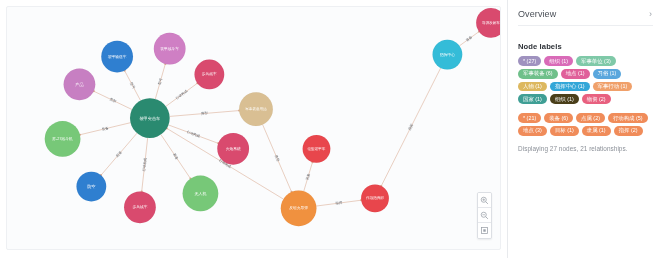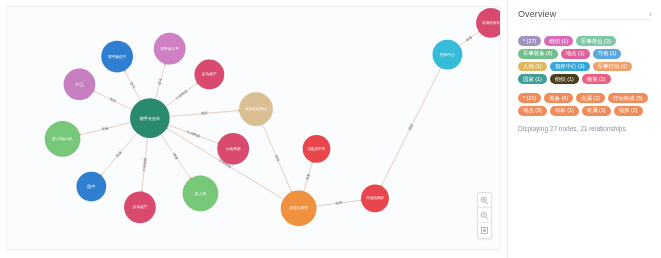--- a/index.html
+++ b/index.html
@@ -88,20 +88,21 @@
     height: 258px;
     background: #ffffff;
     border-left: 1px solid #e8eaed;
     padding: 9px 8px 6px 10px;
     overflow: hidden;
   }
   #sidebar-header {
     display: flex;
     align-items: center;
     justify-content: space-between;
+    padding-bottom: 6px;
     border-bottom: 1px solid #eceef1;
     margin-bottom: 16px;
   }
   #sidebar-title {
     font-size: 9px;
     color: #4a4f57;
     font-weight: 400;
     letter-spacing: 0.1px;
   }
   #collapse-icon {
@@ -296,20 +297,21 @@
     </div>
   </div>
 
   <div id="sidebar">
 
     <div id="sidebar-header">
       <span id="sidebar-title">Overview</span>
       <span id="collapse-icon">›</span>
     </div>
 
+    <div class="section-title">Node labels</div>
     <div class="chip-group" id="node-labels-group">
         <span class="chip" style="background: rgb(159, 146, 191);">* (27)</span>
         <span class="chip" style="background: rgb(217, 107, 184);">组织 (1)</span>
         <span class="chip" style="background: rgb(127, 201, 168);">军事单位 (3)</span>
         <span class="chip" style="background: rgb(111, 192, 138);">军事装备 (6)</span>
         <span class="chip" style="background: rgb(224, 96, 154);">地点 (1)</span>
         <span class="chip" style="background: rgb(90, 167, 221);">习俗 (1)</span>
         <span class="chip" style="background: rgb(221, 184, 95);">人物 (1)</span>
         <span class="chip" style="background: rgb(52, 167, 216);">指挥中心 (1)</span>
         <span class="chip" style="background: rgb(240, 160, 106);">军事行动 (1)</span>

